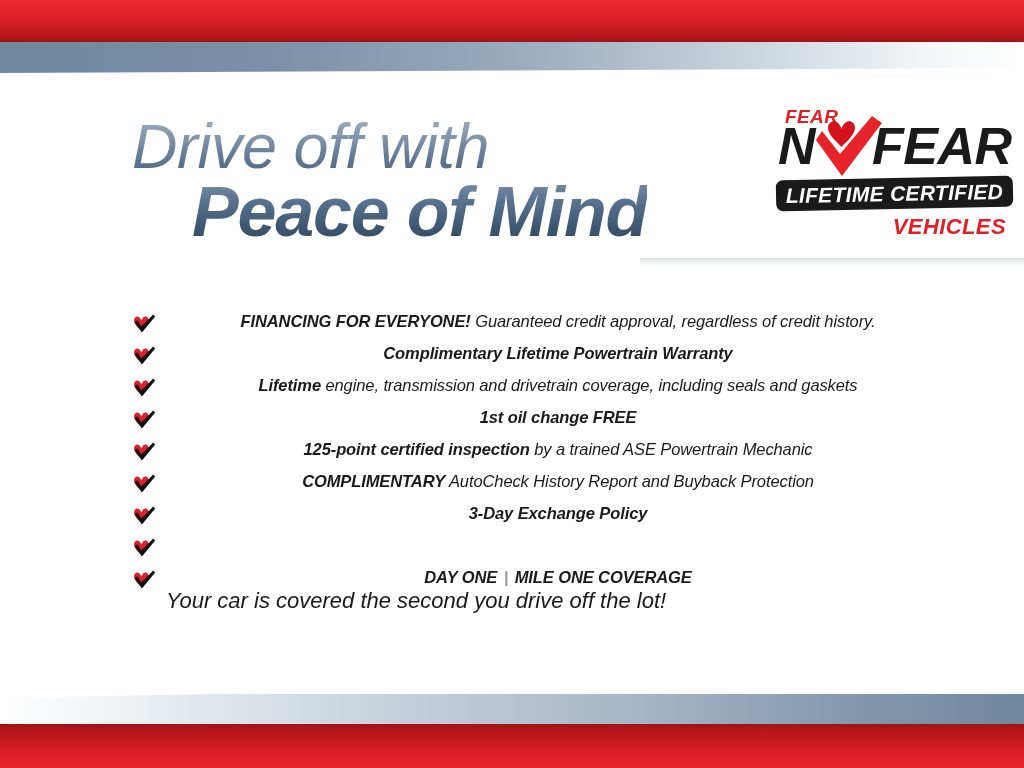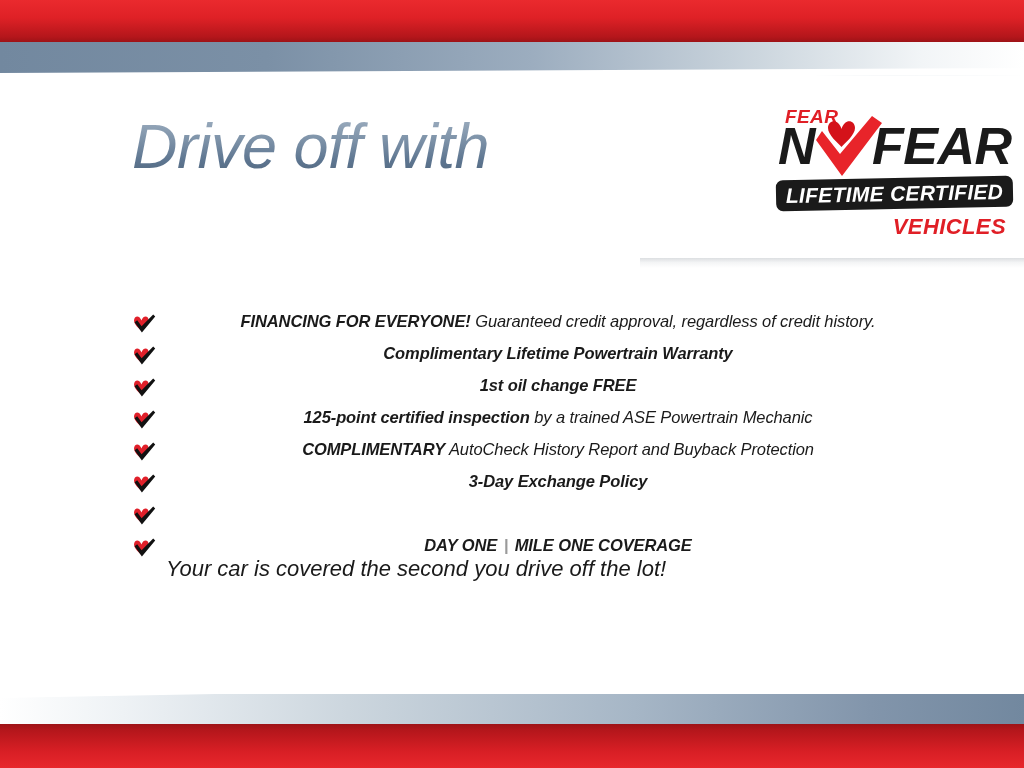--- a/index.html
+++ b/index.html
@@ -207,20 +207,21 @@
 
 <div class="bar-top-red"></div>
 <div class="bar-top-steel"></div>
 
 <div class="header"></div>
 <div class="header-shadow"></div>
 <div class="header-shadow-mask"></div>
 
 <div class="headline">
   <span class="line1">Drive off with</span>
+  <span class="line2">Peace of Mind</span>
 </div>
 
 <div class="logo">
   <div class="logo-kunes">FEAR</div>
   <div class="logo-n">N</div>
   <div class="logo-check">
     <svg width="74" height="66" viewBox="0 0 74 66">
       <path d="M4 26 L10 17 L28 40 L60 2 L70 9 L30 62 Z" fill="#e8242a"></path>
       <path d="M16 14 C16 8, 22 5, 26 9 C28 11, 29 13, 29.5 15 C30 13, 31 11, 33 9 C37 5, 43 8, 43 14 C43 21, 33 29, 29.5 33 C26 29, 16 21, 16 14 Z" fill="#d4121a"></path>
     </svg>
@@ -245,20 +246,27 @@
           <path d="M2 6.5 C2 3, 5.2 1.2, 7.4 3.3 C8.5 4.4, 9.1 5.5, 9.4 6.6 C9.7 5.5, 10.3 4.4, 11.4 3.3 C13.6 1.2, 16.8 3, 16.8 6.5 C16.8 10.4, 11.4 14.8, 9.4 17 C7.4 14.8, 2 10.4, 2 6.5 Z" fill="#e0202a"></path>
           <path d="M2.6 8.2 L5.2 6.2 L9.6 12.2 L21.2 0.6 L23.2 2.4 L9.9 18.4 Z" fill="#111111"></path>
         </svg></span>
       <div class="bullet-text"><b>Complimentary Lifetime Powertrain Warranty</b></div>
     </div>
     <div class="bullet-row">
       <span class="bullet-icon"><svg width="24" height="22" viewBox="0 0 24 22">
           <path d="M2 6.5 C2 3, 5.2 1.2, 7.4 3.3 C8.5 4.4, 9.1 5.5, 9.4 6.6 C9.7 5.5, 10.3 4.4, 11.4 3.3 C13.6 1.2, 16.8 3, 16.8 6.5 C16.8 10.4, 11.4 14.8, 9.4 17 C7.4 14.8, 2 10.4, 2 6.5 Z" fill="#e0202a"></path>
           <path d="M2.6 8.2 L5.2 6.2 L9.6 12.2 L21.2 0.6 L23.2 2.4 L9.9 18.4 Z" fill="#111111"></path>
         </svg></span>
+      <div class="bullet-text"><b>Lifetime</b><span> engine, transmission and drivetrain coverage, including seals and gaskets</span></div>
+    </div>
+    <div class="bullet-row">
+      <span class="bullet-icon"><svg width="24" height="22" viewBox="0 0 24 22">
+          <path d="M2 6.5 C2 3, 5.2 1.2, 7.4 3.3 C8.5 4.4, 9.1 5.5, 9.4 6.6 C9.7 5.5, 10.3 4.4, 11.4 3.3 C13.6 1.2, 16.8 3, 16.8 6.5 C16.8 10.4, 11.4 14.8, 9.4 17 C7.4 14.8, 2 10.4, 2 6.5 Z" fill="#e0202a"></path>
+          <path d="M2.6 8.2 L5.2 6.2 L9.6 12.2 L21.2 0.6 L23.2 2.4 L9.9 18.4 Z" fill="#111111"></path>
+        </svg></span>
       <div class="bullet-text"><b>1st oil change FREE</b></div>
     </div>
     <div class="bullet-row">
       <span class="bullet-icon"><svg width="24" height="22" viewBox="0 0 24 22">
           <path d="M2 6.5 C2 3, 5.2 1.2, 7.4 3.3 C8.5 4.4, 9.1 5.5, 9.4 6.6 C9.7 5.5, 10.3 4.4, 11.4 3.3 C13.6 1.2, 16.8 3, 16.8 6.5 C16.8 10.4, 11.4 14.8, 9.4 17 C7.4 14.8, 2 10.4, 2 6.5 Z" fill="#e0202a"></path>
           <path d="M2.6 8.2 L5.2 6.2 L9.6 12.2 L21.2 0.6 L23.2 2.4 L9.9 18.4 Z" fill="#111111"></path>
         </svg></span>
       <div class="bullet-text"><b>125-point certified inspection</b><span> by a trained ASE Powertrain Mechanic</span></div>
     </div>
     <div class="bullet-row">

